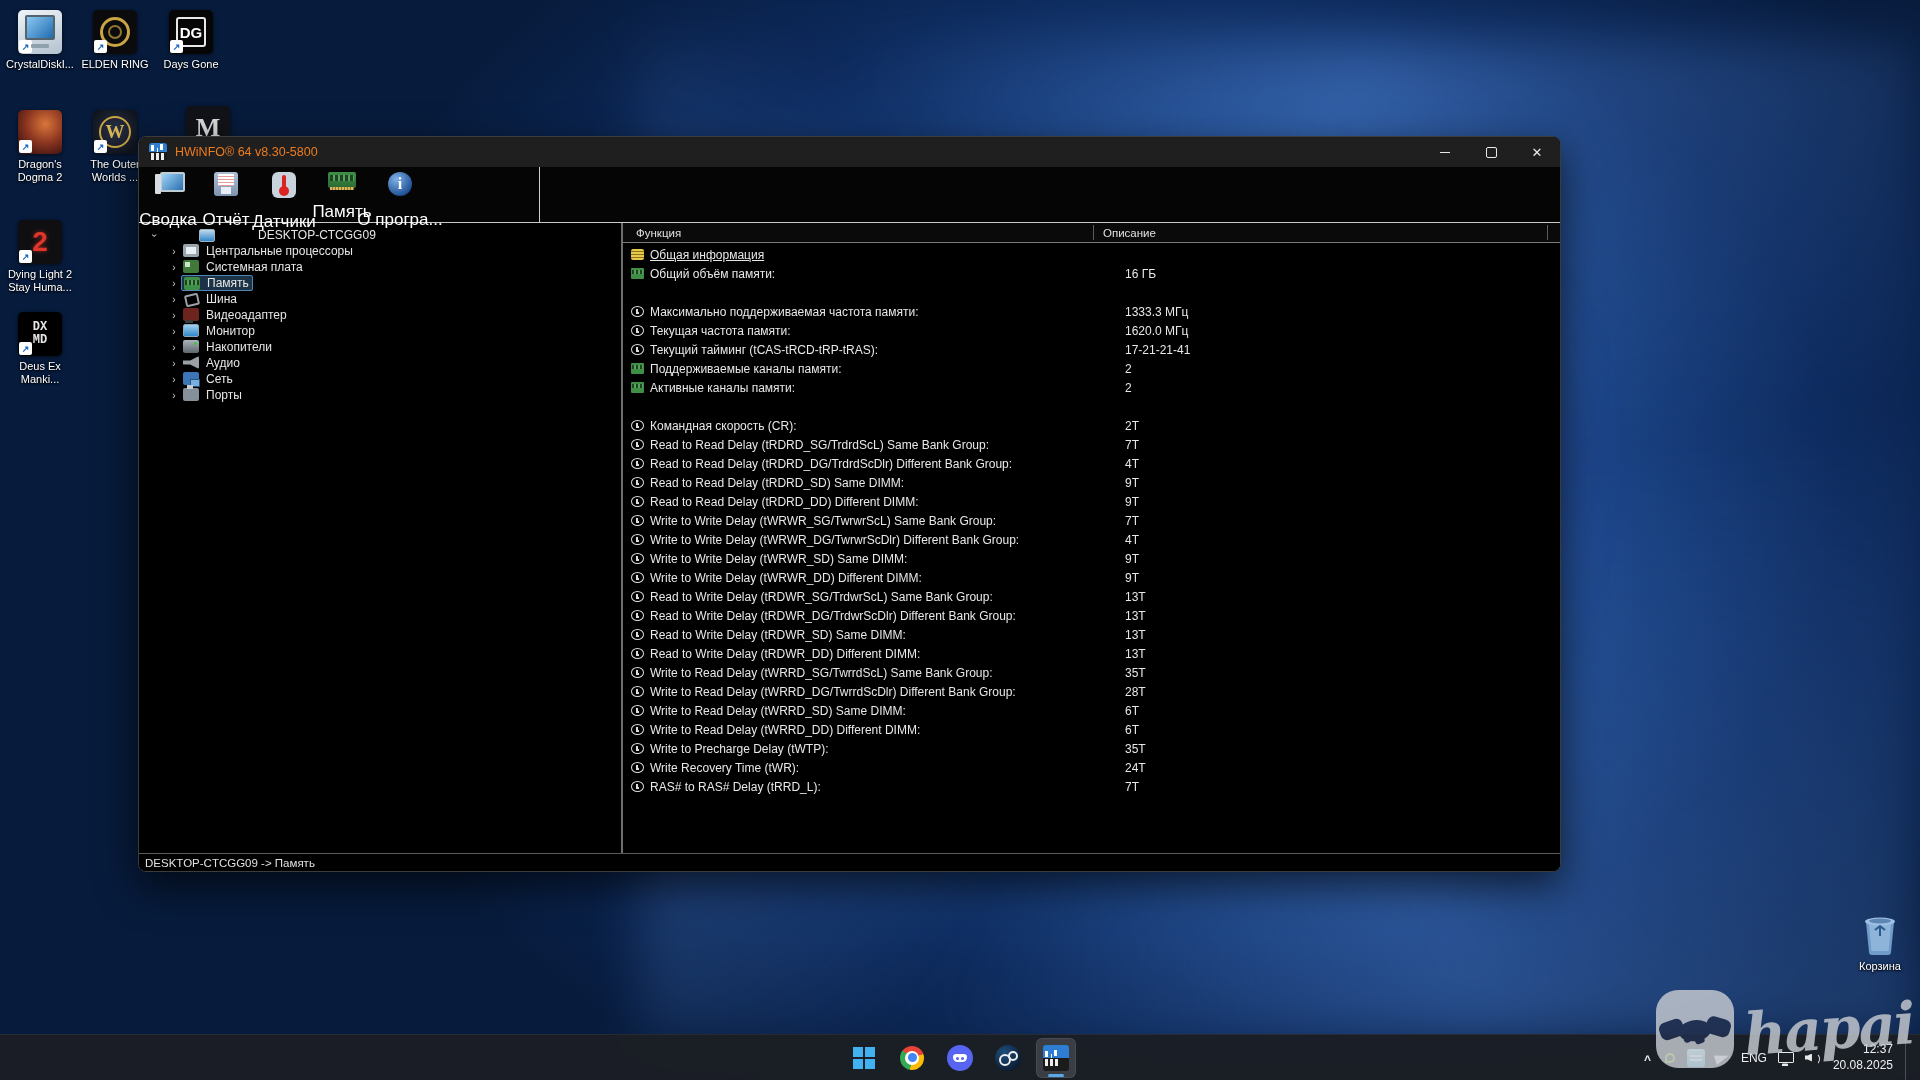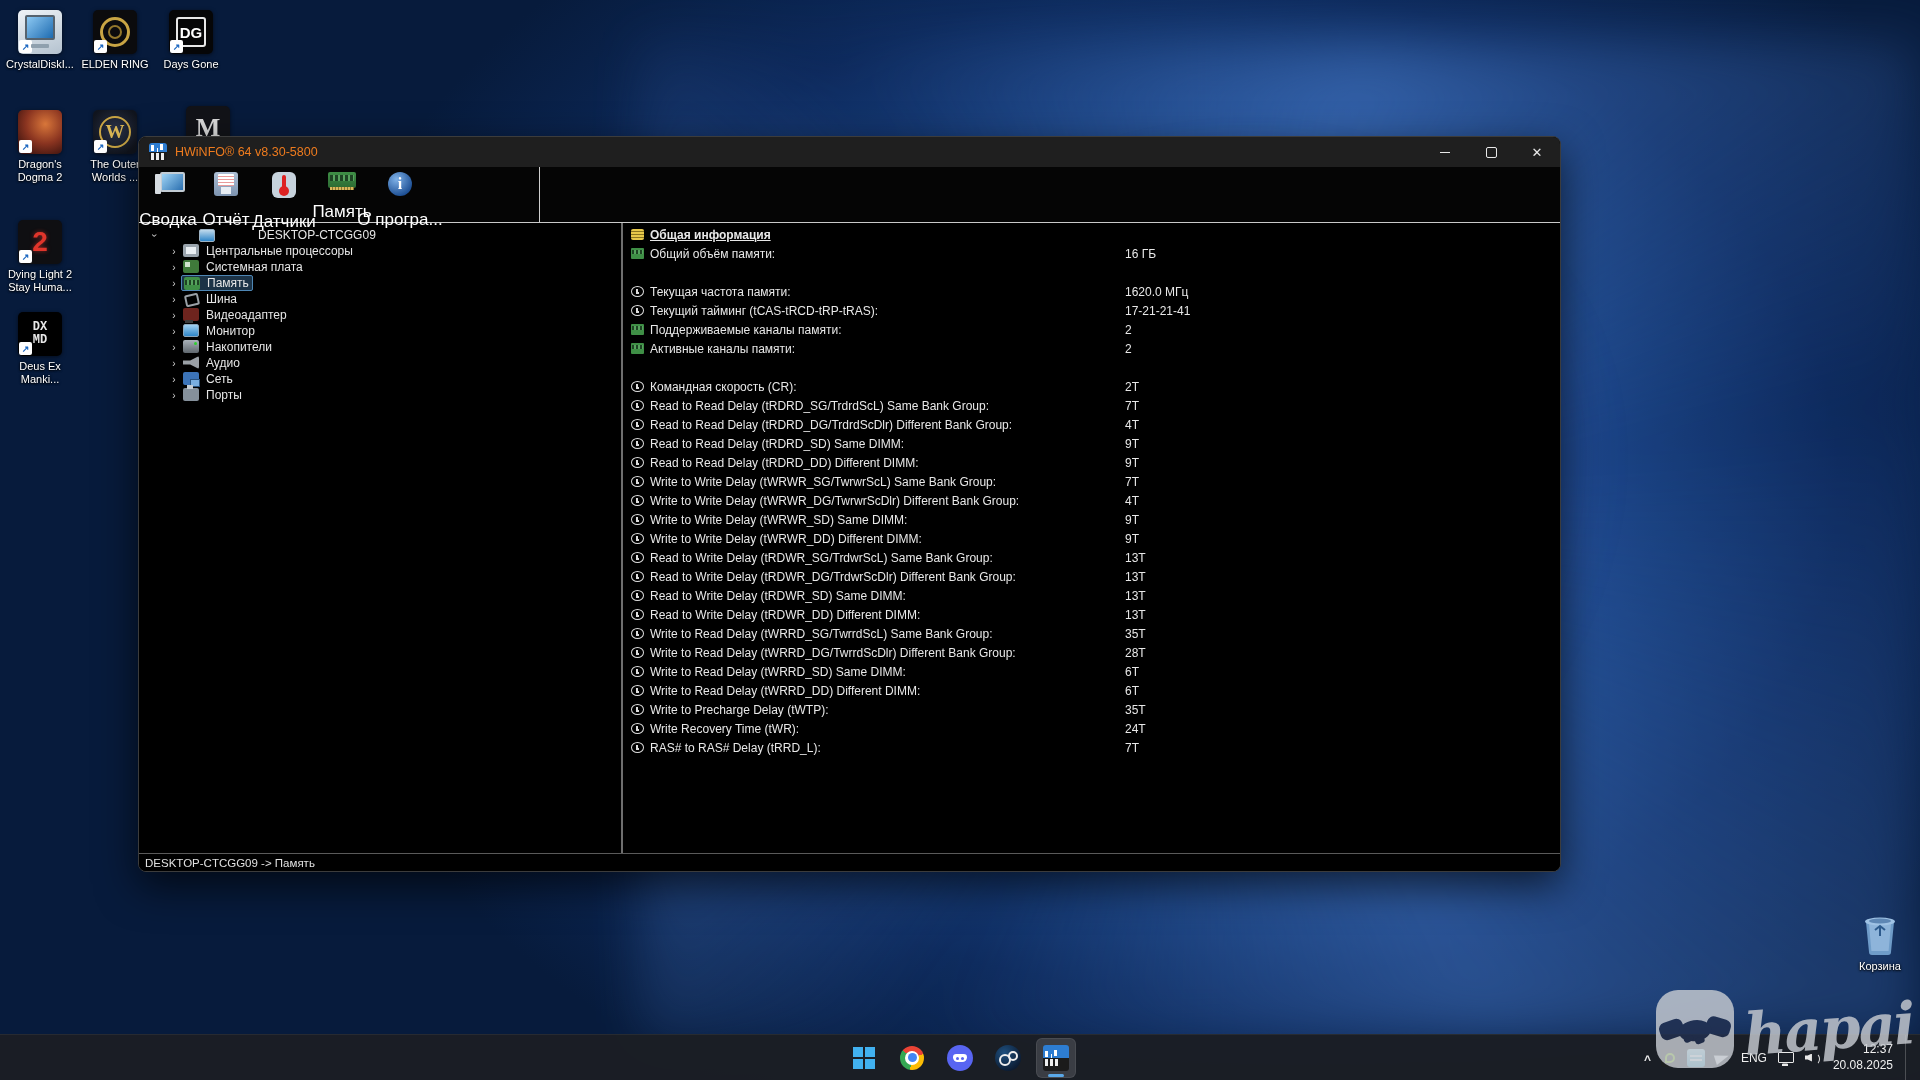--- a/index.html
+++ b/index.html
@@ -144,21 +144,21 @@
   .rows { flex:1; padding-top:2px; overflow:hidden; }
   .row { height:19px; display:flex; align-items:center; position:relative; color:#e8e8e8; font-size:12px; white-space:nowrap; }
   .row .ric { width:13px; height:11px; margin:0 6px 0 8px; flex:0 0 auto; position:relative; }
   .ric-section { background:repeating-linear-gradient(#e7c84a 0 2px, #8a7420 2px 3px); border-radius:2px; }
   .ric-memory { background:#3f8f46; border-radius:1px; }
   .ric-memory::after { content:""; position:absolute; left:1px; right:1px; top:2px; height:4px;
     background:repeating-linear-gradient(90deg,#1e4424 0 2px, #57a35e 2px 4px); }
   .ric-clock { border:1.5px solid #ddd; border-radius:50%; width:11px; height:11px; }
   .ric-clock::before { content:""; position:absolute; left:4px; top:2px; width:1.5px; height:4px; background:#ddd; }
   .ric-clock::after { content:""; position:absolute; left:4px; top:5px; width:3px; height:1.5px; background:#ddd; }
-  .row.section .rlabel { font-weight:bold; text-decoration:underline; }
+  .row.section .rlabel { font-weight:normal; text-decoration:underline; }
   .rvalue { position:absolute; left:502px; }
 
   .statusbar { height:18px; flex:0 0 auto; background:#000; border-top:1px solid #5a5a5a; display:flex; align-items:center;
     color:#e0e0e0; font-size:11.5px; padding-left:6px; }
 
   
   .taskbar { position:absolute; left:0; right:0; bottom:0; height:46px; background:rgba(27,30,36,.97); z-index:40;
     border-top:1px solid rgba(255,255,255,.06); display:flex; align-items:center; }
   .tb-center { position:absolute; left:50%; transform:translateX(-50%); display:flex; gap:8px; align-items:center; }
   .tbi { width:40px; height:40px; border-radius:6px; display:flex; align-items:center; justify-content:center; position:relative; }
@@ -423,31 +423,42 @@
           <span class="sel">
             <span class="t-ico">
               <span class="ti ti-ports"></span>
             </span>
             <span class="tlabel">Порты</span>
           </span>
         </div>
       </div>
     <div class="splitter"></div>
     <div class="table-panel">
+      <div class="thead">
+        <span class="th-func">Функция</span>
+        <span class="th-div1"></span>
+        <span class="th-desc">Описание</span>
+        <span class="th-div2"></span>
+      </div>
       <div class="rows" id="table-rows">
           <div class="row section">
             <span class="ric ric-section"></span>
             <span class="rlabel">Общая информация</span>
           </div>
           <div class="row">
             <span class="ric ric-memory"></span>
             <span class="rlabel">Общий объём памяти:</span>
             <span class="rvalue">16 ГБ</span>
           </div>
           <div class="row"></div>
+          <div class="row">
+            <span class="ric ric-clock"></span>
+            <span class="rlabel">Максимально поддерживаемая частота памяти:</span>
+            <span class="rvalue">1333.3 МГц</span>
+          </div>
           <div class="row">
             <span class="ric ric-clock"></span>
             <span class="rlabel">Текущая частота памяти:</span>
             <span class="rvalue">1620.0 МГц</span>
           </div>
           <div class="row">
             <span class="ric ric-clock"></span>
             <span class="rlabel">Текущий тайминг (tCAS-tRCD-tRP-tRAS):</span>
             <span class="rvalue">17-21-21-41</span>
           </div>

